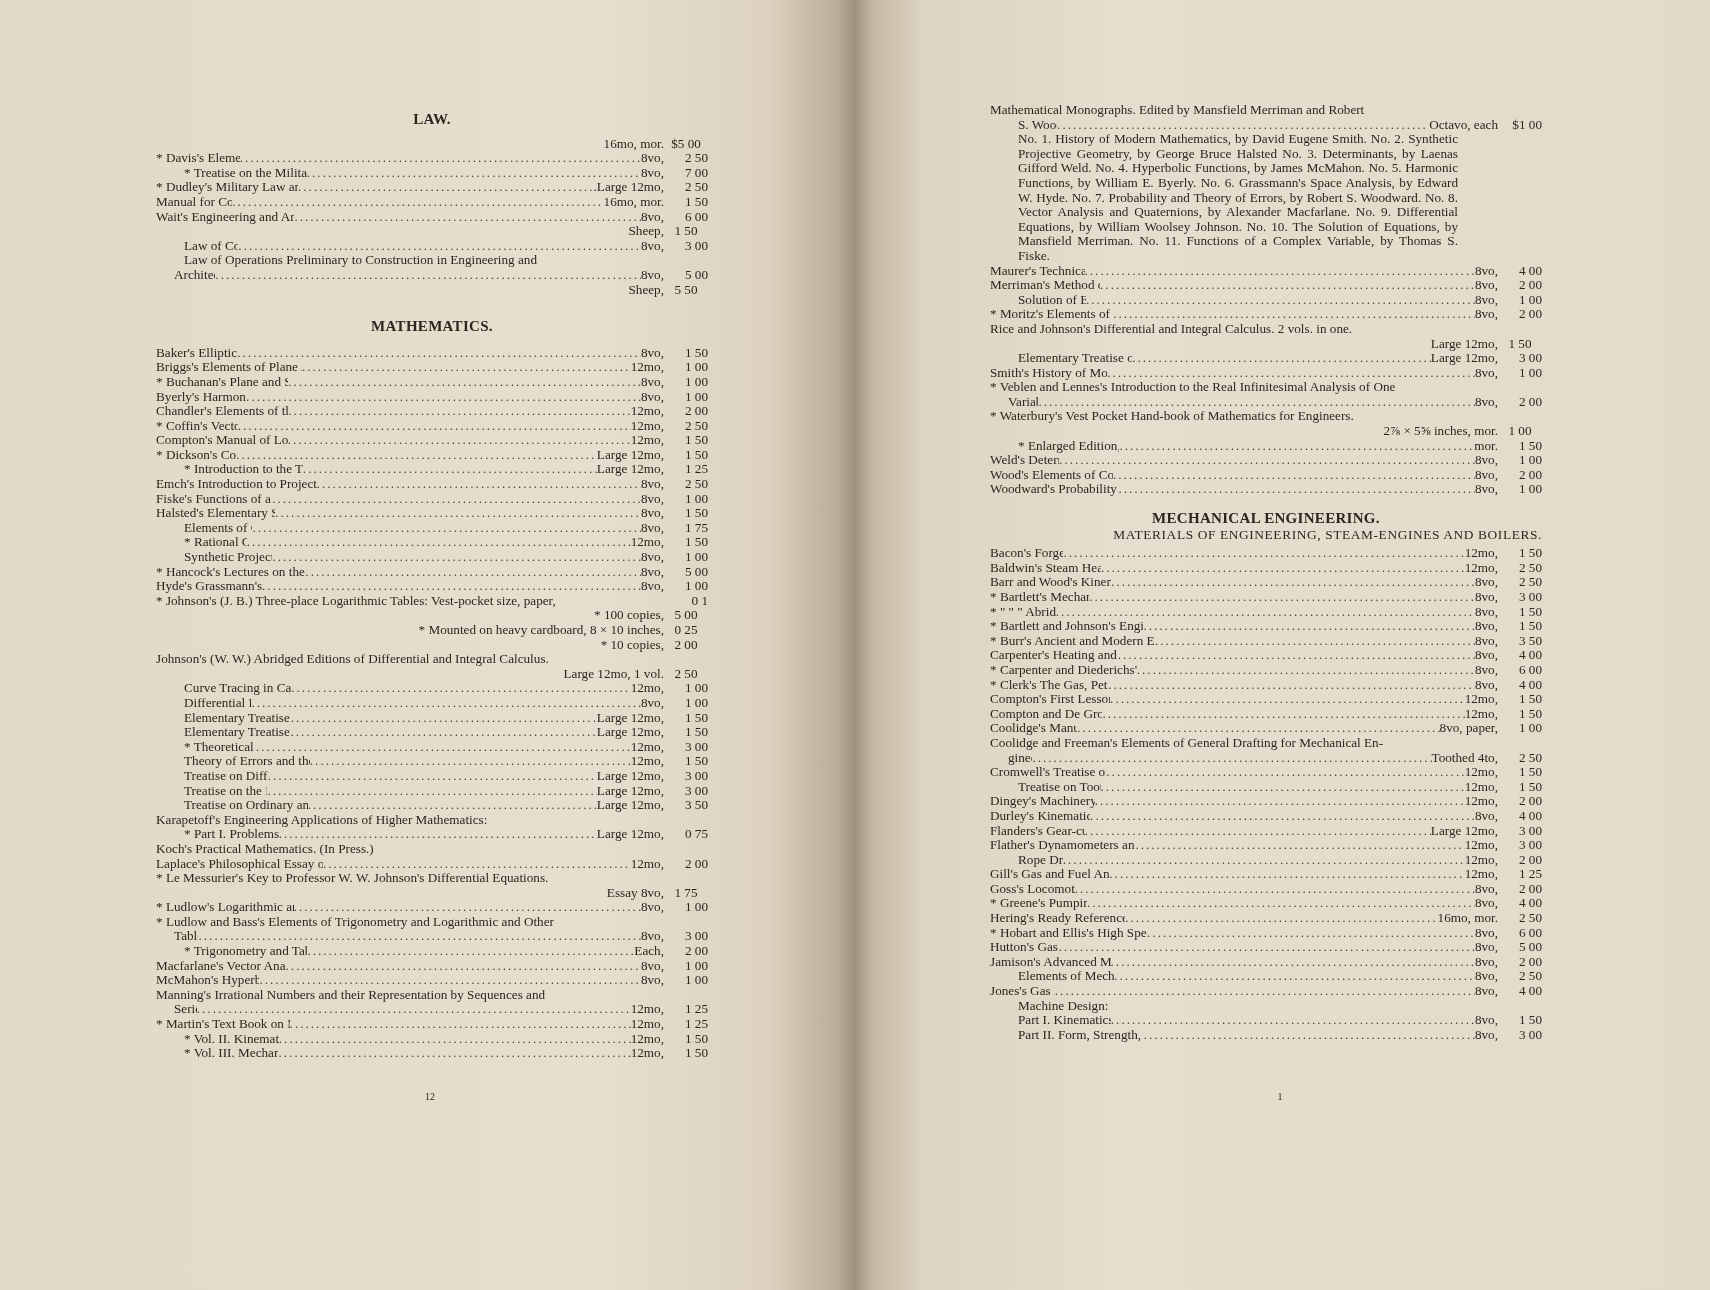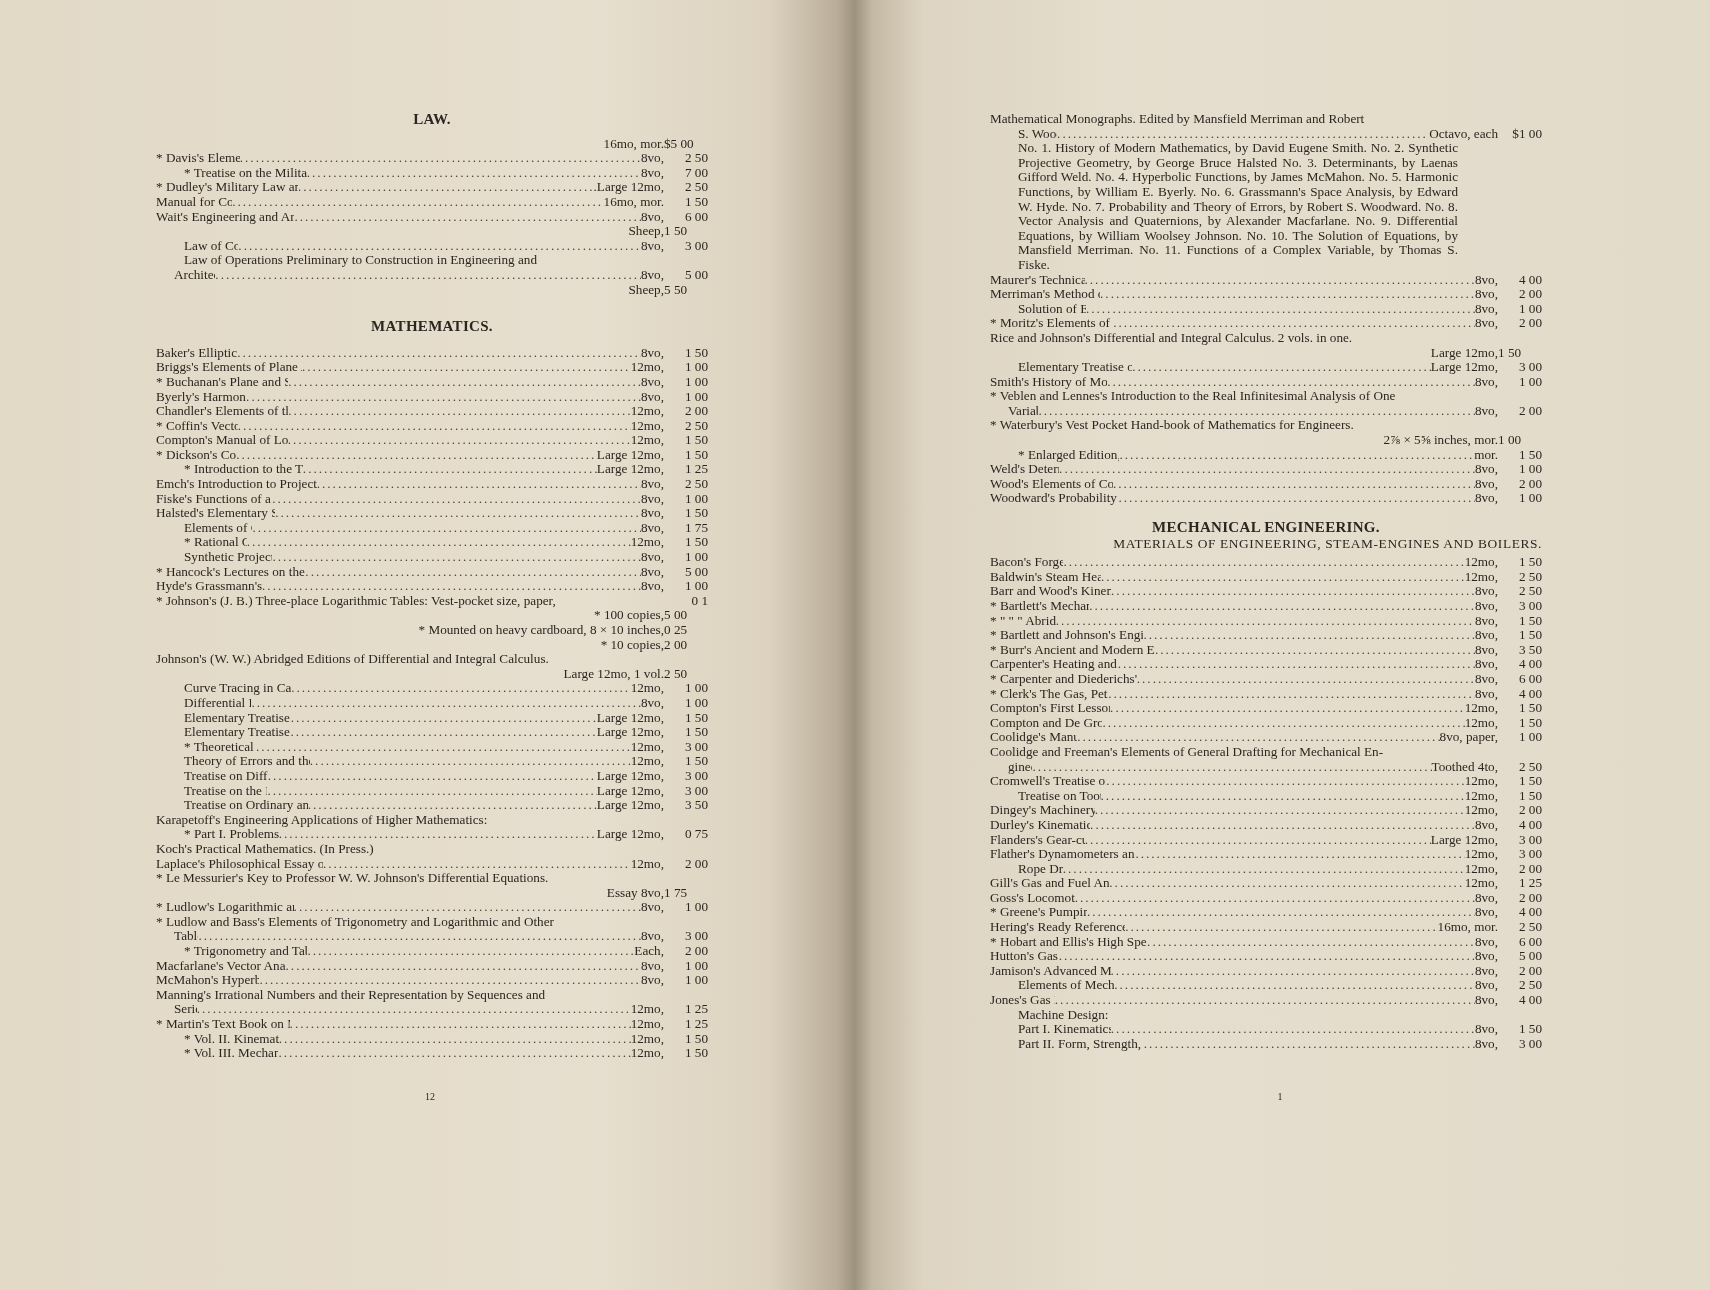--- a/index.html
+++ b/index.html
@@ -42,21 +42,21 @@
     flex: 1 1 auto; overflow: hidden; letter-spacing: 2px; color: #4a4238;
   }
   .entry .fmt { flex: 0 0 auto; }
   .entry .price { flex: 0 0 44px; text-align: right; }
   .entry.ind1 { padding-left: 28px; }
   .entry.ind2 { padding-left: 18px; }
   .line { white-space: nowrap; }
   .line.ind1 { padding-left: 28px; }
   .line.right-al { display: flex; justify-content: flex-end; }
   .line.right-al .fmt { }
-  .line.right-al .price { width: 44px; text-align: left; }
+  .line.right-al .price { width: 44px; text-align: center; }
   .mono-para { padding-left: 28px; text-align: justify; white-space: normal; width: 440px; }
   .pagenum { position: absolute; font-size: 10px; text-align: center; width: 60px; }
 </style>
 </head>
 <body>
 
 <div class="spread">
 
   <div class="page left">
     <div class="col" style="top:112px;">
@@ -376,21 +376,21 @@
             <span class="dots">................................................................................................................................</span>
             <span class="fmt">12mo,</span>
             <span class="price">1 50</span>
           </div>
         </div>
     </div>
     <div class="pagenum" style="left:400px; top:1091px;">12</div>
   </div>
 
   <div class="page right">
-    <div class="col" style="top:112px;">
+    <div class="col" style="top:103px;">
       <div class="line">Mathematical Monographs. Edited by Mansfield Merriman and Robert</div>
       <div class="entry ind1">
         <span class="t">S. Woodward</span>
         <span class="dots">................................................................................................................................</span>
         <span class="fmt">Octavo, each</span>
         <span class="price">$1 00</span>
       </div>
       <div class="mono-para">No. 1. History of Modern Mathematics, by David Eugene Smith. No. 2. Synthetic Projective Geometry, by George Bruce Halsted No. 3. Determinants, by Laenas Gifford Weld. No. 4. Hyperbolic Functions, by James McMahon. No. 5. Harmonic Functions, by William E. Byerly. No. 6. Grassmann's Space Analysis, by Edward W. Hyde. No. 7. Probability and Theory of Errors, by Robert S. Woodward. No. 8. Vector Analysis and Quaternions, by Alexander Macfarlane. No. 9. Differential Equations, by William Woolsey Johnson. No. 10. The Solution of Equations, by Mansfield Merriman. No. 11. Functions of a Complex Variable, by Thomas S. Fiske.</div>
       <div>
           <div class="entry">

